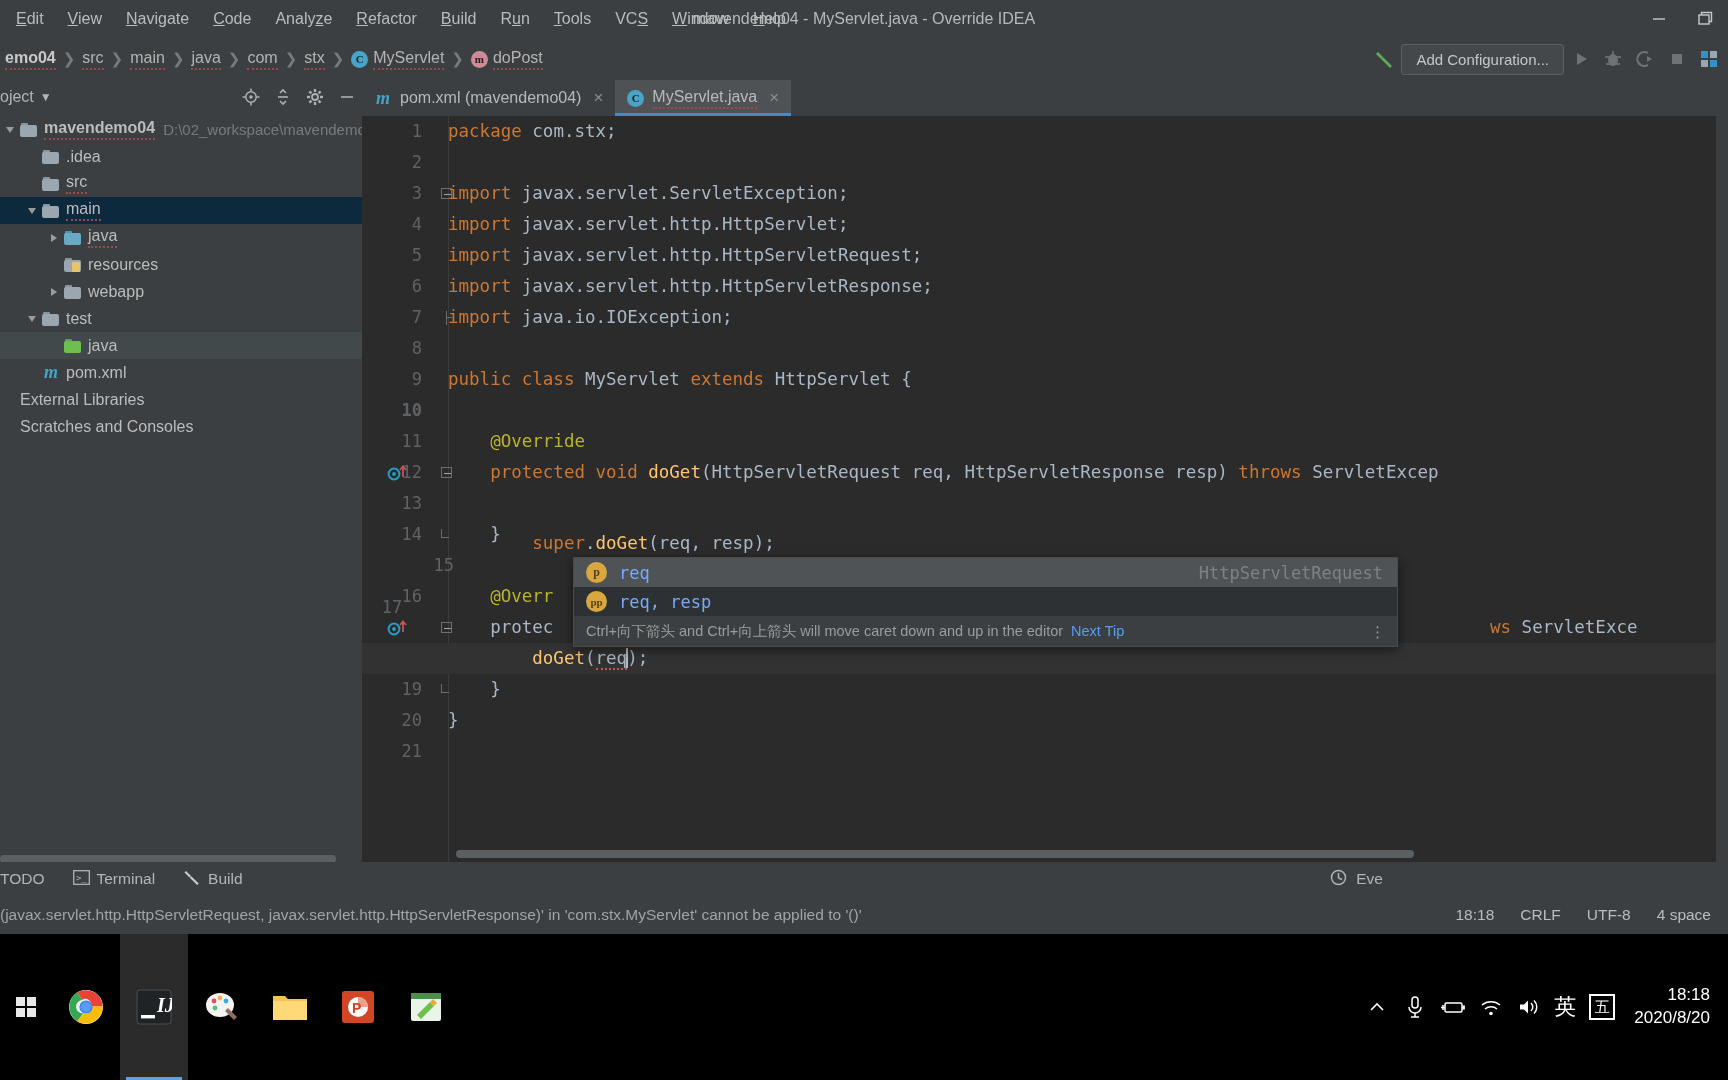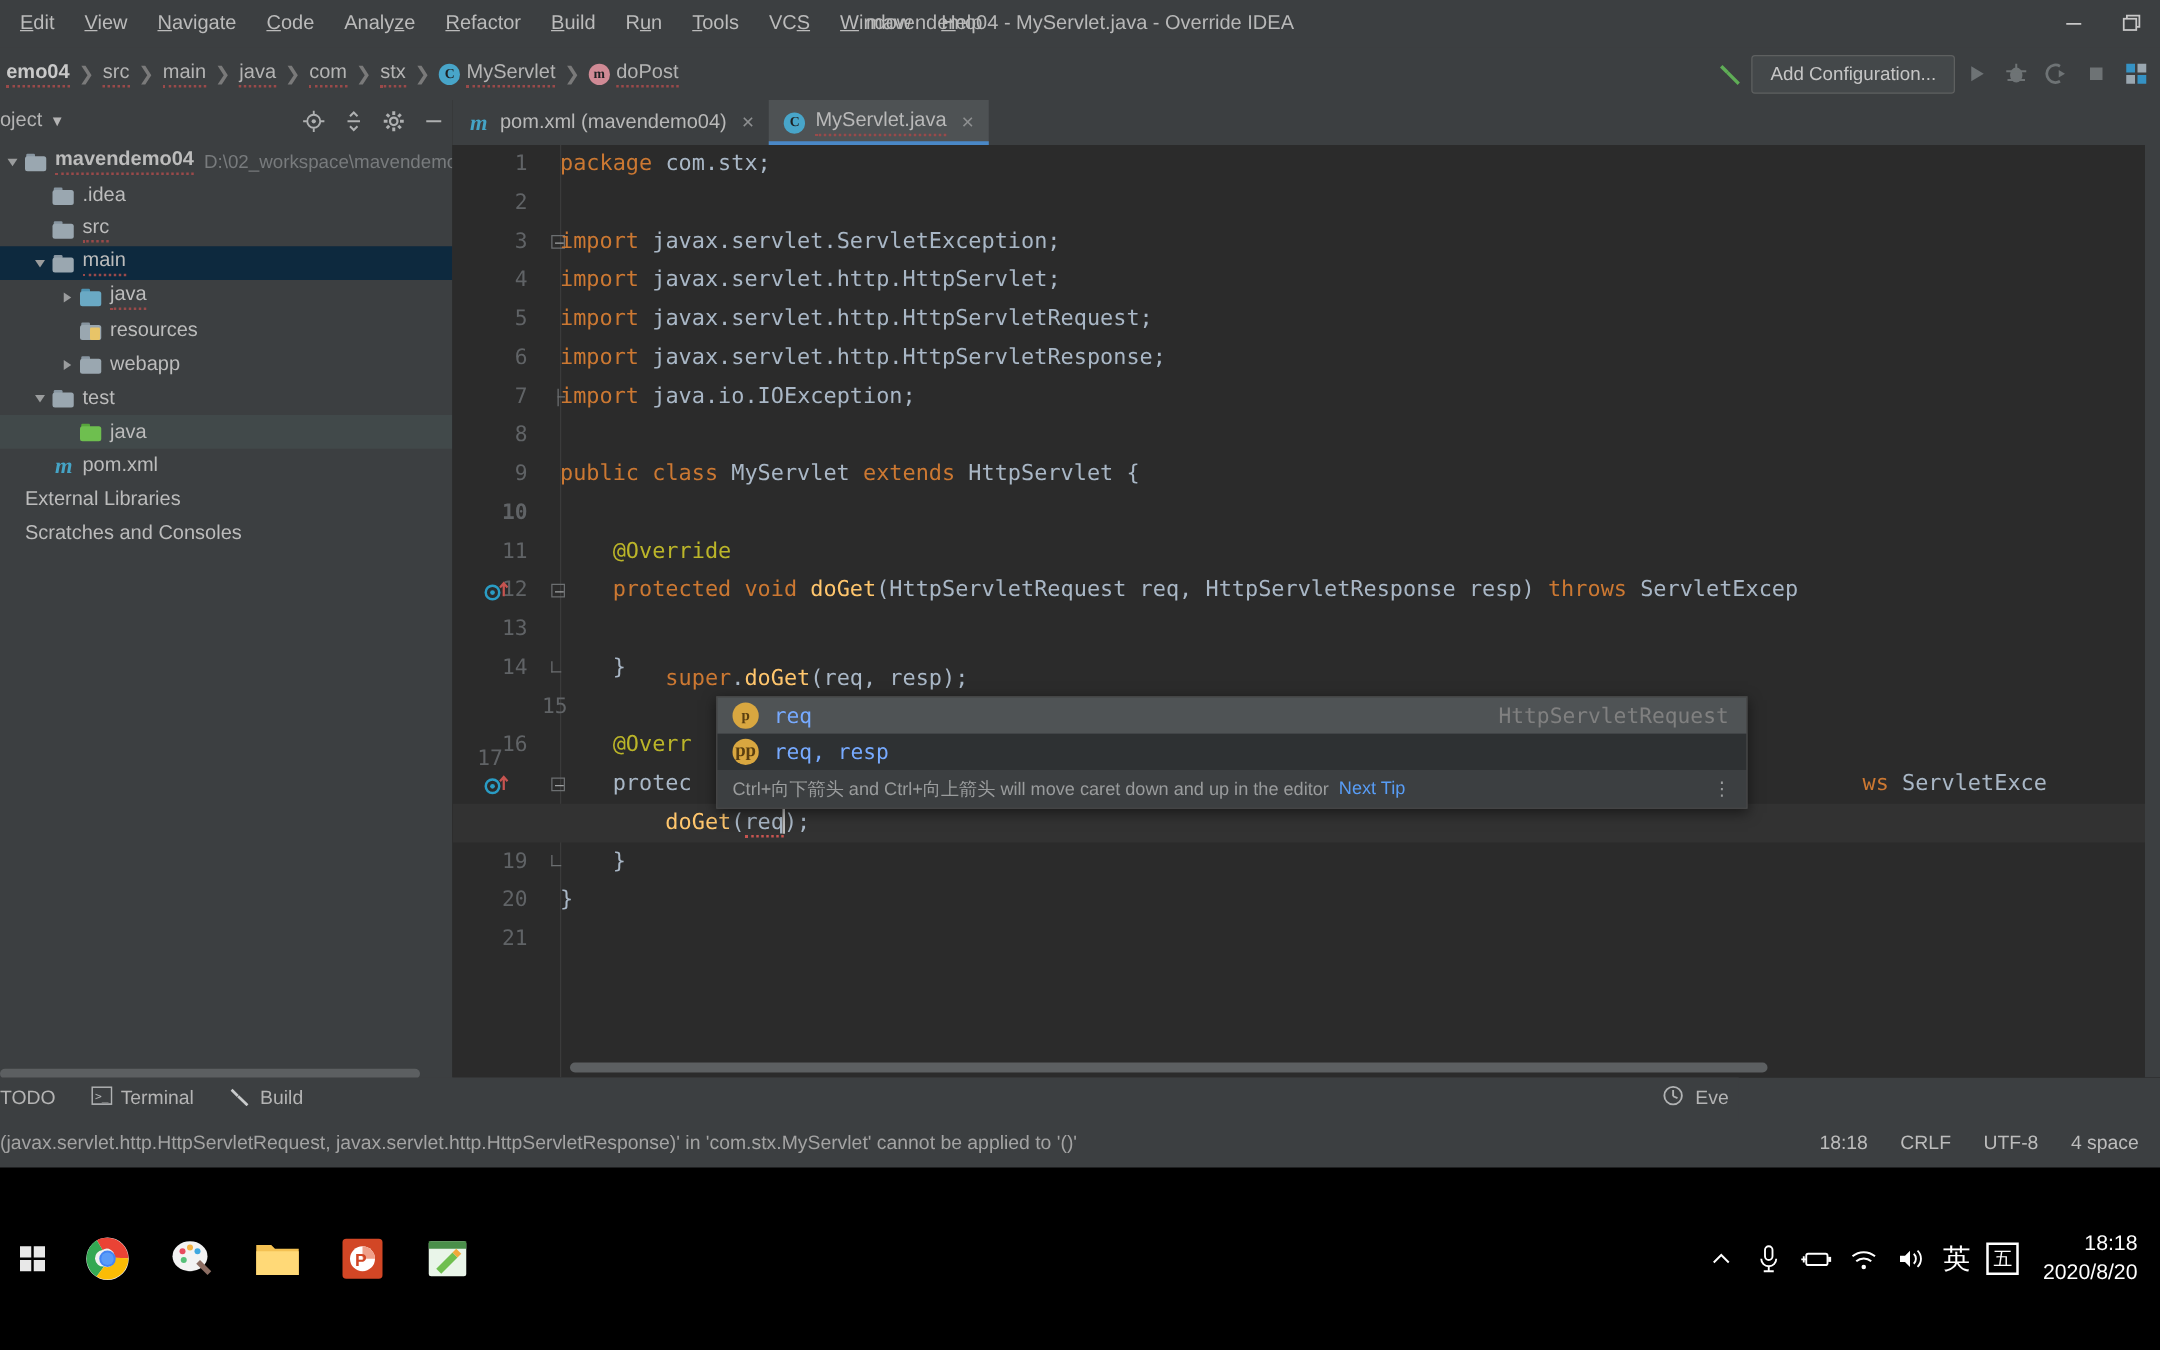--- a/index.html
+++ b/index.html
@@ -669,21 +669,21 @@
           <div class="cl" style="top: 496px; left: 1042px;"><span class="kw">ws</span><span class="pl"> ServletExce</span></div>
         </div>
 
       <div class="ac-popup" style="left:211px; top:441px;">
         <div class="ac-row r1">
           <span class="ac-ico">p</span>
           <span class="ac-name">req</span>
           <span class="ac-type">HttpServletRequest</span>
         </div>
         <div class="ac-row r2">
-          <span class="ac-ico" style="font-size:15px;">pp</span>
+          <span class="ac-ico" style="font-size:11px;">pp</span>
           <span class="ac-name"><span class="ac-name">req, resp</span></span>
         </div>
         <div class="ac-tip">
           <span class="txt">Ctrl+向下箭头 and Ctrl+向上箭头 will move caret down and up in the editor</span>
           <span class="lnk">Next Tip</span>
           <span class="dots">⋮</span>
         </div>
       </div>
 
       <div class="markstrip" style="top:0;"></div>
@@ -750,20 +750,27 @@
       <div class="tb-app">
         <svg width="38" height="38" viewBox="0 0 38 38">
           <circle cx="19" cy="19" r="17" fill="#f1f1f1"></circle>
           <path d="M19 2 A17 17 0 0 1 33.7 27 L24 21 A6 6 0 0 0 19 11 Z" fill="#ea4335" transform="rotate(-30 19 19)"></path>
           <path d="M4.3 27 A17 17 0 0 1 19 2 L19 11 A6 6 0 0 0 13.5 23 Z" fill="#34a853" transform="rotate(-30 19 19)"></path>
           <path d="M33.7 27 A17 17 0 0 1 4.3 27 L13.5 23 A6 6 0 0 0 24 21 Z" fill="#fbbc05" transform="rotate(-30 19 19)"></path>
           <circle cx="19" cy="19" r="6.6" fill="#4285f4"></circle>
           <circle cx="19" cy="19" r="5" fill="#5a9cf8"></circle>
         </svg>
       </div>
+      <div class="tb-app active">
+        <svg width="36" height="36" viewBox="0 0 36 36">
+          <rect x="1" y="1" width="34" height="34" rx="3" fill="#1f2326" stroke="#4a4f52"></rect>
+          <rect x="5" y="26" width="14" height="3.4" fill="#ffffff"></rect>
+          <text x="21" y="23" font-family="Liberation Serif, serif" font-style="italic" font-weight="bold" font-size="20" fill="#ffffff">IJ</text>
+        </svg>
+      </div>
       <div class="tb-app">
         <svg width="38" height="38" viewBox="0 0 38 38">
           <ellipse cx="17" cy="17" rx="14" ry="12" fill="#f3f3f3"></ellipse>
           <circle cx="11" cy="13" r="2.4" fill="#e84a5f"></circle>
           <circle cx="17" cy="10" r="2.4" fill="#f5b342"></circle>
           <circle cx="23" cy="13" r="2.4" fill="#3fa8e0"></circle>
           <circle cx="12" cy="20" r="2.4" fill="#57c07a"></circle>
           <path d="M22 23 L31 32 L34 29 L25 20 Z" fill="#8d6e63"></path>
         </svg>
       </div>

